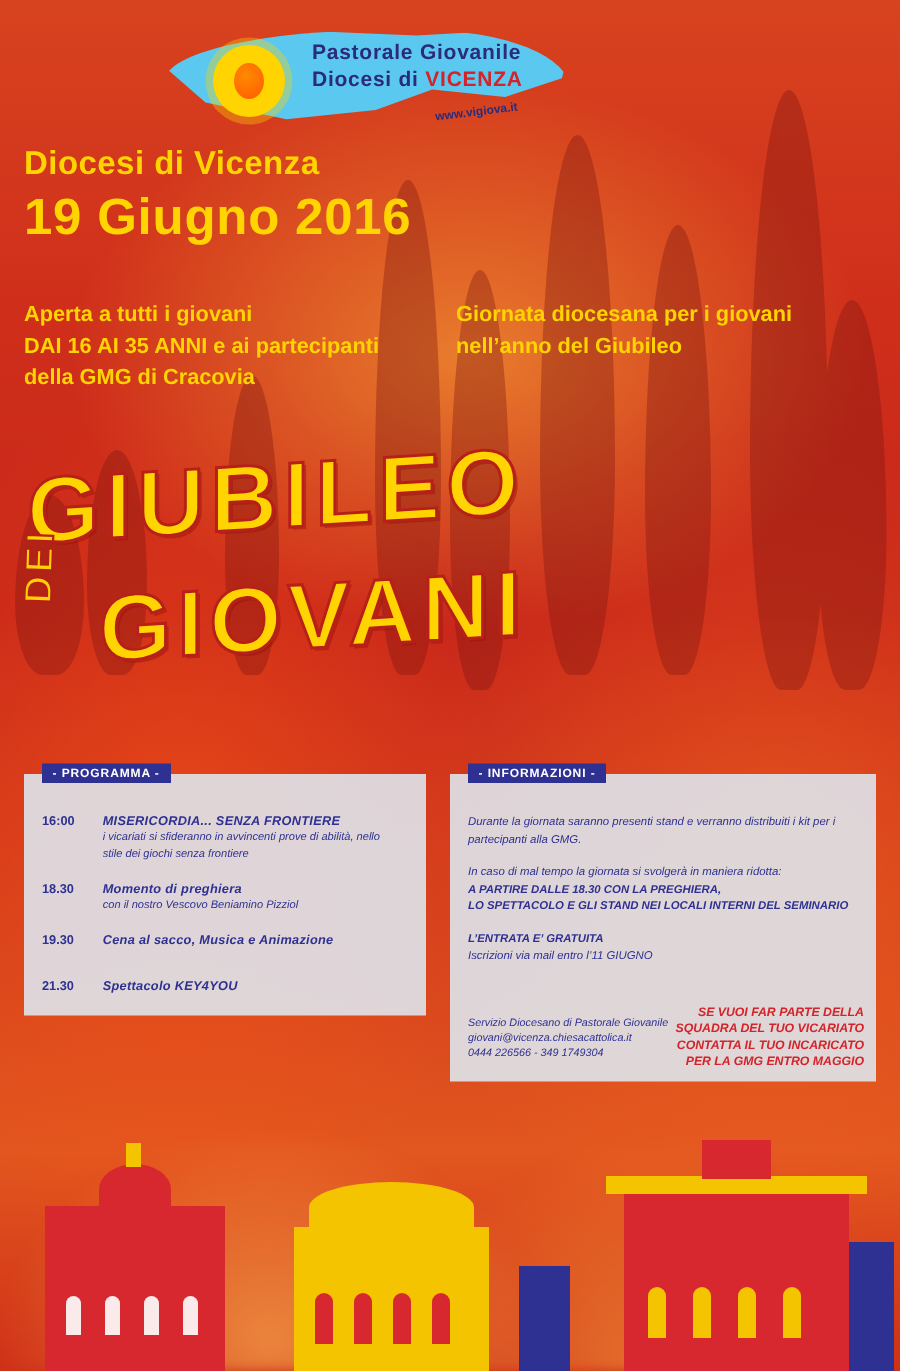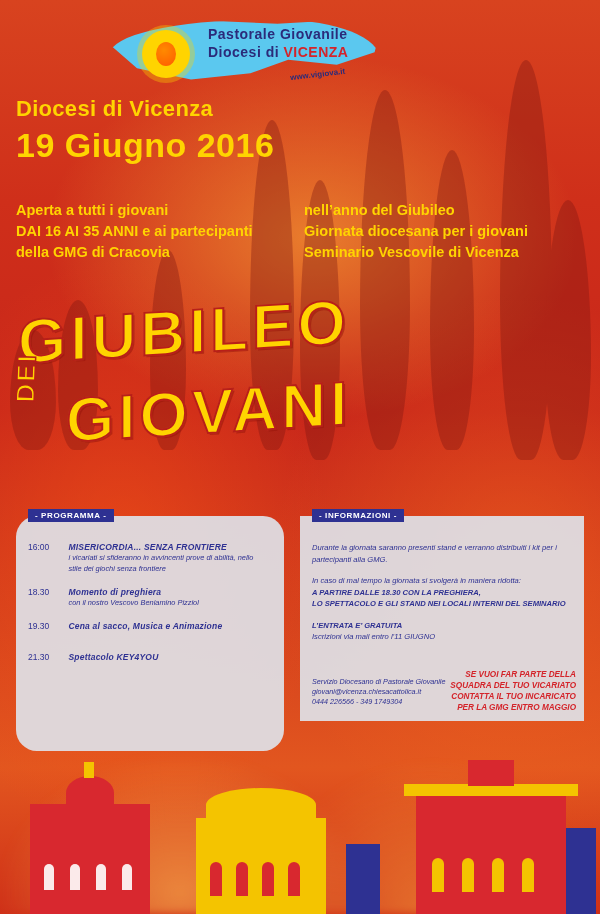--- a/index.html
+++ b/index.html
@@ -66,27 +66,27 @@
     -webkit-text-stroke:2px #b81f18;
     text-shadow:0 0 1px #fff3b0, 2px 2px 0 rgba(150,20,10,.5);
   }
   .w1{position:absolute;left:18px;top:4px;font-size:62px;transform:skewY(-3.5deg);}
   .w2{position:absolute;left:66px;top:84px;font-size:62px;transform:skewY(-3.5deg);}
   .wdei{position:absolute;left:10px;top:110px;font-size:26px;font-weight:bold;color:#ffd400;
     -webkit-text-stroke:1.5px #b81f18;transform:rotate(-88deg);transform-origin:left top;letter-spacing:2px;}
 
   
   .panel{position:absolute;background:rgba(222,226,232,.92);}
-  .panelL{left:16px;top:516px;width:268px;height:235px;border-radius:21px;}
+  .panelL{left:16px;top:516px;width:268px;height:161px;}
   .panelR{left:300px;top:516px;width:284px;height:205px;}
   .ptitle{position:absolute;left:12px;top:-7px;background:#2e3192;color:#fff;font-size:8px;font-weight:bold;
     letter-spacing:.6px;padding:2px 7px;}
   .sched{position:absolute;left:12px;top:26px;right:10px;}
   .row{margin-bottom:13px;}
-  .tm{display:inline-block;width:36px;color:#2e3192;font-size:8.5px;font-weight:normal;vertical-align:top;}
+  .tm{display:inline-block;width:36px;color:#2e3192;font-size:8.5px;font-weight:bold;vertical-align:top;}
   .rbody{display:inline-block;width:200px;vertical-align:top;}
   .rt{color:#2e3192;font-size:8.5px;font-weight:bold;font-style:italic;letter-spacing:.2px;}
   .rs{color:#2e3192;font-size:7.4px;font-style:italic;line-height:11px;}
   .info{position:absolute;left:12px;top:26px;right:12px;color:#2e3192;font-size:7.6px;line-height:11.5px;font-style:italic;}
   .info p{margin:0 0 10px 0;}
   .info .b{font-weight:bold;}
   .cta{position:absolute;right:8px;bottom:8px;width:150px;color:#d4242a;font-size:8.2px;font-weight:bold;
     line-height:11px;text-align:right;font-style:italic;}
   .contact{position:absolute;left:12px;bottom:14px;width:180px;color:#2e3192;font-size:7.2px;line-height:10px;font-style:italic;}
 
@@ -128,23 +128,22 @@
 
   <div class="diocesi">Diocesi di Vicenza</div>
   <div class="datebig">19 Giugno 2016</div>
 
   <div class="colL">
     <div>Aperta a tutti i giovani</div>
     <div>DAI 16 AI 35 ANNI e ai partecipanti</div>
     <div>della GMG di Cracovia</div>
   </div>
   <div class="colR">
+    <div>Giornata diocesana per i giovani</div>
     <div>nell’anno del Giubileo</div>
-    <div>Giornata diocesana per i giovani</div>
-    <div>Seminario Vescovile di Vicenza</div>
   </div>
 
   <div class="bigwrap">
     <div class="bigword w1">GIUBILEO</div>
     <div class="wdei">DEI</div>
     <div class="bigword w2">GIOVANI</div>
   </div>
 
   <div class="panel panelL">
     <div class="ptitle">- PROGRAMMA -</div>

